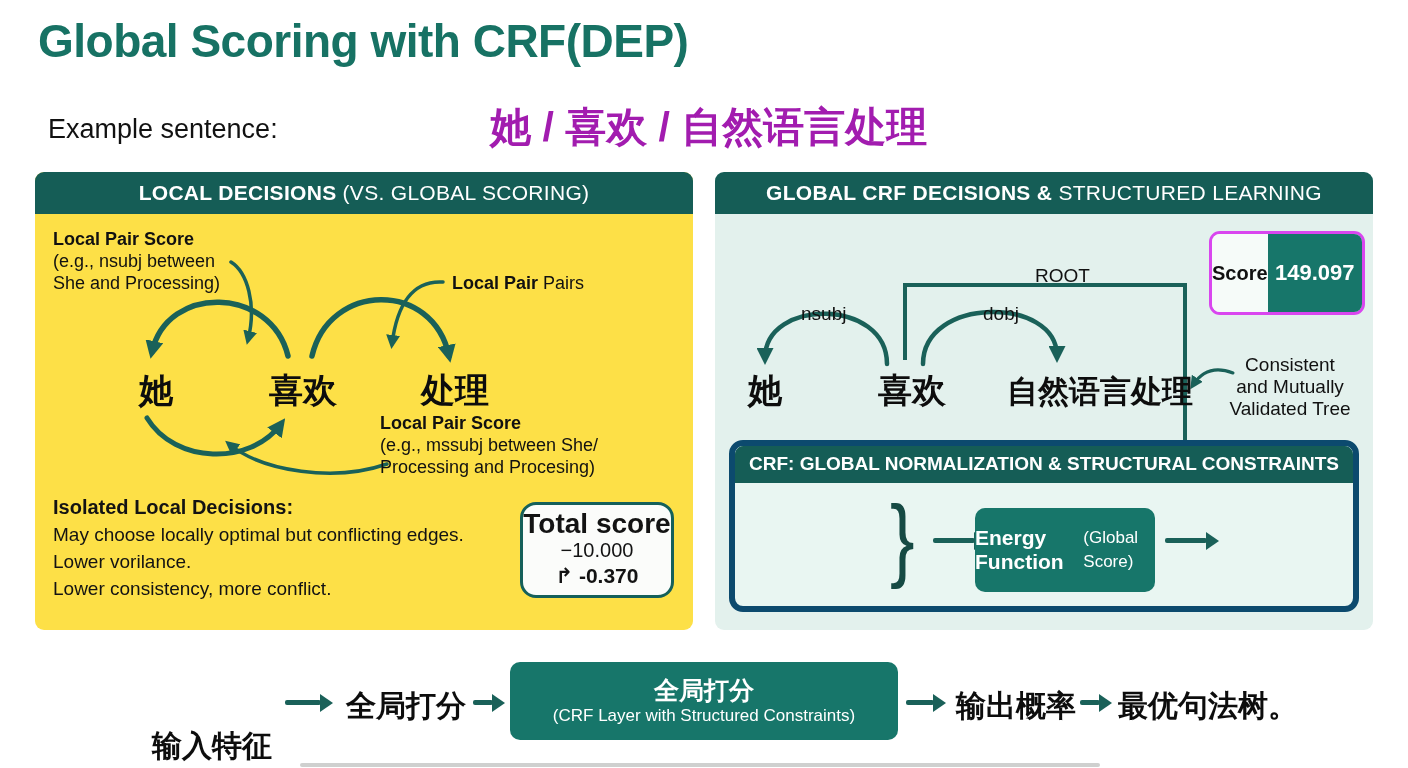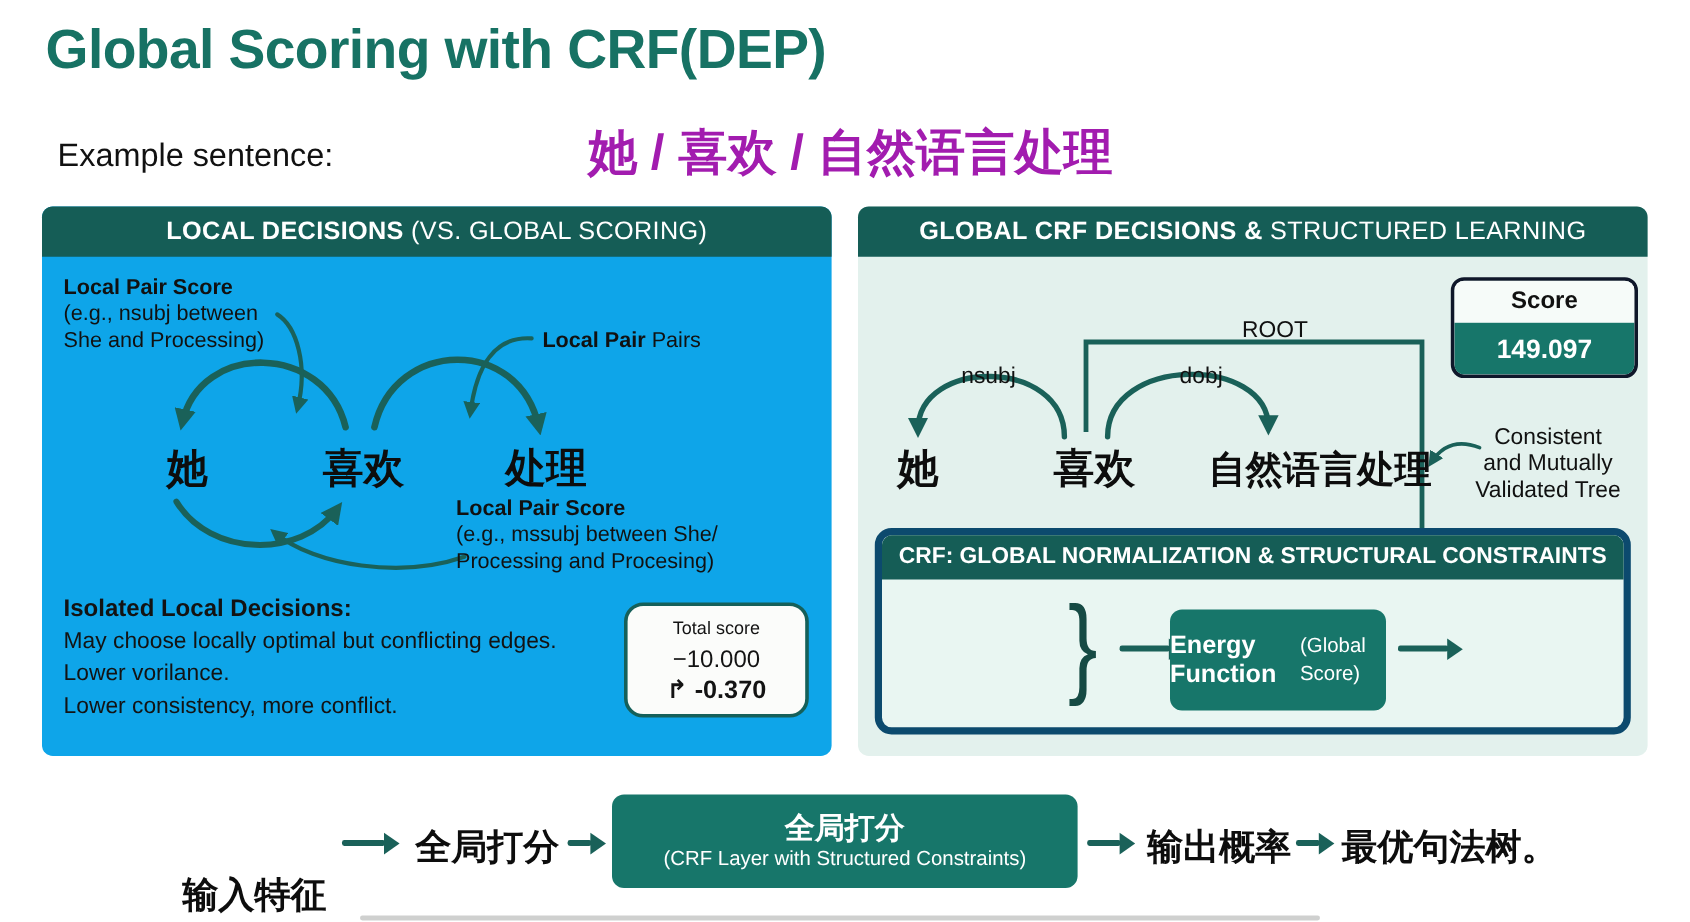--- a/index.html
+++ b/index.html
@@ -5,44 +5,44 @@
   html,body{margin:0;padding:0;background:#ffffff;}
   .slide{position:relative;width:1408px;height:768px;background:#ffffff;overflow:hidden;
          font-family:"Liberation Sans","DejaVu Sans",sans-serif;color:#131313;}
   .abs{position:absolute;}
 
   .page-title{left:38px;top:14px;font-size:46px;font-weight:800;letter-spacing:-0.5px;color:#177264;}
   .example-label{left:48px;top:114px;font-size:27px;color:#111;}
   .example-sentence{left:490px;top:100px;font-size:41px;font-weight:700;color:#a21caf;text-align:center;}
 
   .panel{position:absolute;top:172px;width:658px;height:458px;border-radius:9px;}
-  .panel.left{left:35px;background:#0ea5e9;}
+  .panel.left{left:35px;background:#fde047;}
   .panel.right{left:715px;background:#e3f1ed;}
   .panel-header{position:absolute;left:0;top:0;width:100%;height:42px;background:#155d56;
     border-radius:9px 9px 0 0;color:#ffffff;font-size:21px;display:flex;align-items:center;
     justify-content:center;letter-spacing:0.3px;white-space:pre;}
   .panel-header .hb{font-weight:700;}
 
   .arcs{position:absolute;left:0;top:0;pointer-events:none;}
 
   .ann{font-size:18px;line-height:22px;color:#111;}
   .ann .ann-title{font-weight:700;}
   .word{font-size:34px;font-weight:700;color:#0d0d0d;white-space:nowrap;}
 
   .isolated{font-size:19px;line-height:27px;}
   .isolated .iso-title{font-weight:700;font-size:20px;}
 
   .total-box{left:485px;top:330px;width:148px;height:90px;background:#fbfcfa;border:3px solid #15605a;
     border-radius:16px;display:flex;flex-direction:column;align-items:center;justify-content:center;line-height:26px;}
-  .total-box .t1{font-weight:400;font-size:15px;}
+  .total-box .t1{font-weight:700;font-size:28px;}
   .total-box .t2{font-size:20px;}
   .total-box .t3{font-weight:700;font-size:21px;}
 
-  .score-box{left:494px;top:59px;width:150px;height:78px;border:3px solid #0f172a;border-radius:11px;
-    overflow:hidden;display:flex;flex-direction:column;text-align:right;}
+  .score-box{left:494px;top:59px;width:150px;height:78px;border:3px solid #d946ef;border-radius:11px;
+    overflow:hidden;display:flex;flex-direction:row;text-align:right;}
   .score-top{flex:0 0 35px;background:#f6fbf9;display:flex;align-items:center;justify-content:center;
     font-weight:700;font-size:20px;color:#111;}
   .score-val{flex:1;background:#17766a;display:flex;align-items:center;justify-content:center;
     font-weight:700;font-size:22px;color:#ffffff;}
 
   .arc-label{font-size:19px;color:#111;}
   .side-note{left:500px;top:182px;width:150px;text-align:center;font-size:19px;line-height:22px;color:#111;}
 
   .crf-box{left:14px;top:268px;width:630px;height:172px;background:#e9f6f2;border:6px solid #0c4a6e;
     border-radius:14px;box-sizing:border-box;overflow:hidden;}

